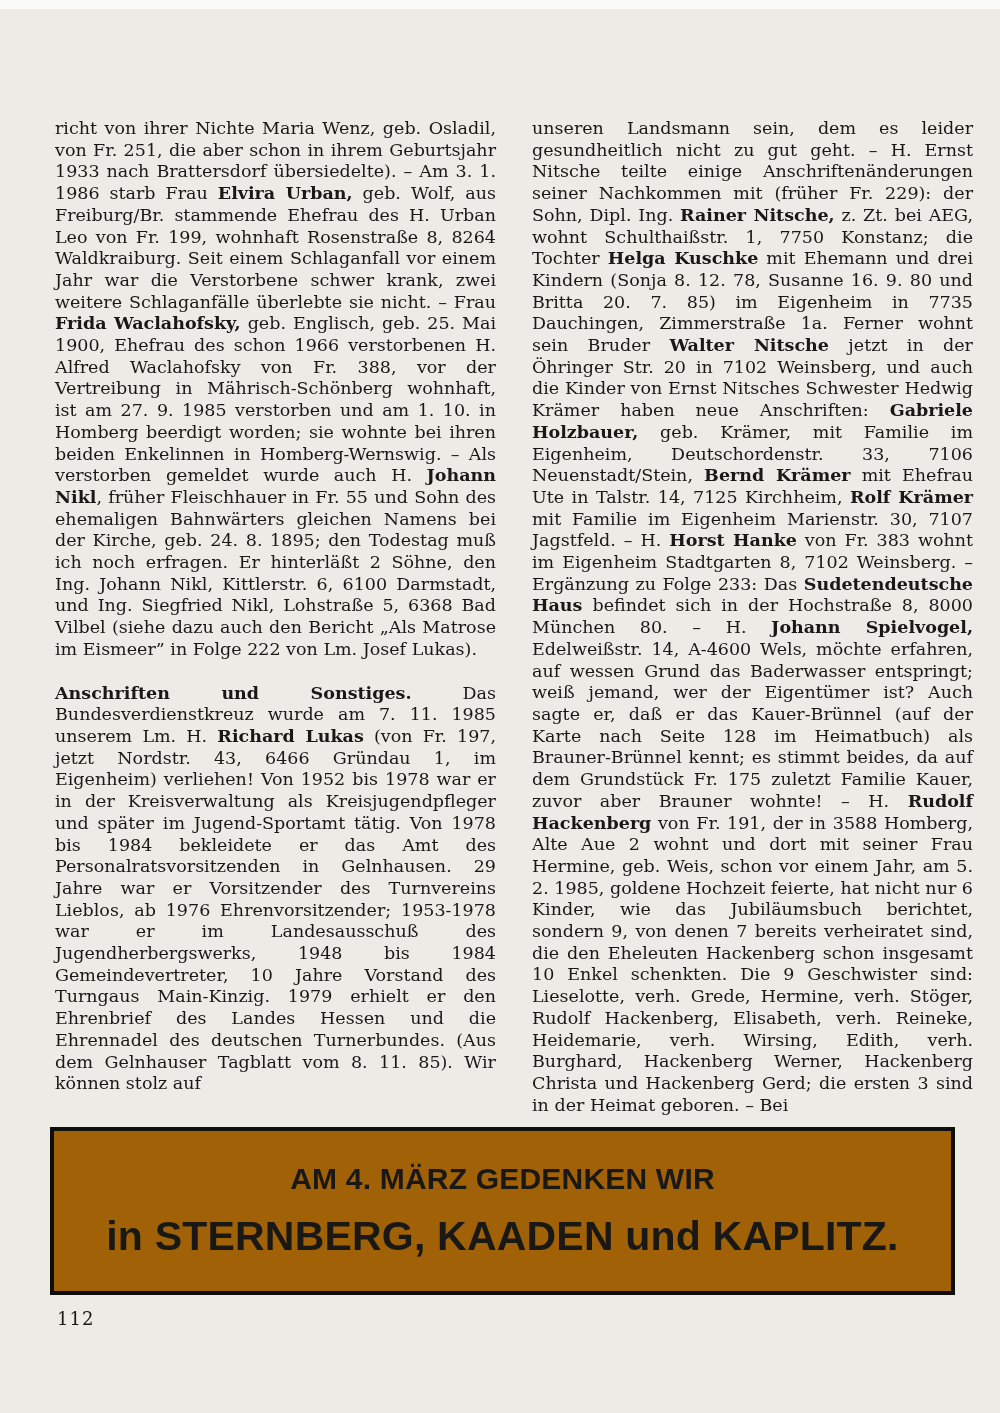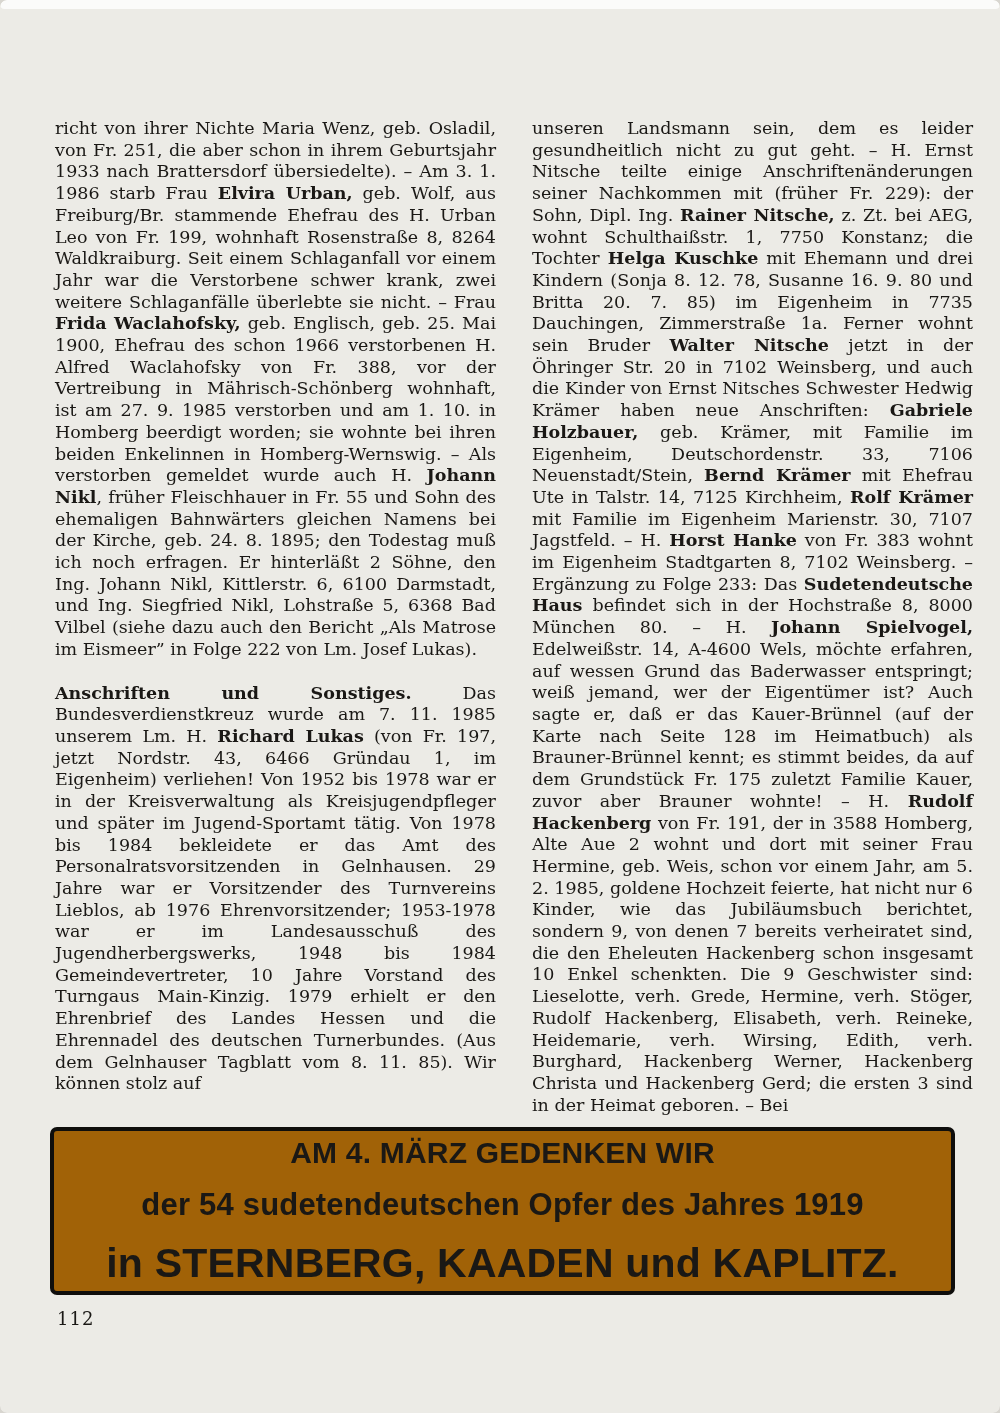--- a/index.html
+++ b/index.html
@@ -1,15 +1,15 @@
 <!DOCTYPE html>
 <html lang="de"><head>
 <meta charset="utf-8">
 <style>
-  * { margin: 0; padding: 0; box-sizing: border-box; border-radius: 7px; }
+  * { margin: 0; padding: 0; box-sizing: border-box; }
   html, body { background: #d8d6d0; }
   .page {
     position: relative;
     width: 1000px;
     height: 1413px;
     background: #ecebe6;
     color: #1a1815;
     font-family: "DejaVu Serif", "Liberation Serif", serif;
     overflow: hidden;
   }
@@ -72,18 +72,17 @@
     <p class="para"><span>richt von ihrer Nichte Maria Wenz, geb. Osladil, von Fr. 251, die aber schon in ihrem Geburtsjahr 1933 nach Brattersdorf übersiedelte). – Am 3. 1. 1986 starb Frau </span><b>Elvira Urban,</b><span> geb. Wolf, aus Freiburg/Br. stammende Ehefrau des H. Urban Leo von Fr. 199, wohnhaft Rosenstraße 8, 8264 Waldkraiburg. Seit einem Schlaganfall vor einem Jahr war die Verstorbene schwer krank, zwei weitere Schlaganfälle überlebte sie nicht. – Frau </span><b>Frida Waclahofsky,</b><span> geb. Englisch, geb. 25. Mai 1900, Ehefrau des schon 1966 verstorbenen H. Alfred Waclahofsky von Fr. 388, vor der Vertreibung in Mährisch-Schönberg wohnhaft, ist am 27. 9. 1985 verstorben und am 1. 10. in Homberg beerdigt worden; sie wohnte bei ihren beiden Enkelinnen in Homberg-Wernswig. – Als verstorben gemeldet wurde auch H. </span><b>Johann Nikl</b><span>, früher Fleischhauer in Fr. 55 und Sohn des ehemaligen Bahnwärters gleichen Namens bei der Kirche, geb. 24. 8. 1895; den Todestag muß ich noch erfragen. Er hinterläßt 2 Söhne, den Ing. Johann Nikl, Kittlerstr. 6, 6100 Darmstadt, und Ing. Siegfried Nikl, Lohstraße 5, 6368 Bad Vilbel (siehe dazu auch den Bericht „Als Matrose im Eismeer” in Folge 222 von Lm. Josef Lukas).</span></p>
     <p class="para"><b>Anschriften und Sonstiges.</b><span> Das Bundesverdienstkreuz wurde am 7. 11. 1985 unserem Lm. H. </span><b>Richard Lukas</b><span> (von Fr. 197, jetzt Nordstr. 43, 6466 Gründau 1, im Eigenheim) verliehen! Von 1952 bis 1978 war er in der Kreisverwaltung als Kreisjugendpfleger und später im Jugend-Sportamt tätig. Von 1978 bis 1984 bekleidete er das Amt des Personalratsvorsitzenden in Gelnhausen. 29 Jahre war er Vorsitzender des Turnvereins Lieblos, ab 1976 Ehrenvorsitzender; 1953-1978 war er im Landesausschuß des Jugendherbergswerks, 1948 bis 1984 Gemeindevertreter, 10 Jahre Vorstand des Turngaus Main-Kinzig. 1979 erhielt er den Ehrenbrief des Landes Hessen und die Ehrennadel des deutschen Turnerbundes. (Aus dem Gelnhauser Tagblatt vom 8. 11. 85). Wir können stolz auf</span></p>
   </div>
 
   <div class="col col-right">
     <p class="para"><span>unseren Landsmann sein, dem es leider gesundheitlich nicht zu gut geht. – H. Ernst Nitsche teilte einige Anschriftenänderungen seiner Nachkommen mit (früher Fr. 229): der Sohn, Dipl. Ing. </span><b>Rainer Nitsche,</b><span> z. Zt. bei AEG, wohnt Schulthaißstr. 1, 7750 Konstanz; die Tochter </span><b>Helga Kuschke</b><span> mit Ehemann und drei Kindern (Sonja 8. 12. 78, Susanne 16. 9. 80 und Britta 20. 7. 85) im Eigenheim in 7735 Dauchingen, Zimmerstraße 1a. Ferner wohnt sein Bruder </span><b>Walter Nitsche</b><span> jetzt in der Öhringer Str. 20 in 7102 Weinsberg, und auch die Kinder von Ernst Nitsches Schwester Hedwig Krämer haben neue Anschriften: </span><b>Gabriele Holzbauer,</b><span> geb. Krämer, mit Familie im Eigenheim, Deutschordenstr. 33, 7106 Neuenstadt/Stein, </span><b>Bernd Krämer</b><span> mit Ehefrau Ute in Talstr. 14, 7125 Kirchheim, </span><b>Rolf Krämer</b><span> mit Familie im Eigenheim Marienstr. 30, 7107 Jagstfeld. – H. </span><b>Horst Hanke</b><span> von Fr. 383 wohnt im Eigenheim Stadtgarten 8, 7102 Weinsberg. – Ergänzung zu Folge 233: Das </span><b>Sudetendeutsche Haus</b><span> befindet sich in der Hochstraße 8, 8000 München 80. – H. </span><b>Johann Spielvogel,</b><span> Edelweißstr. 14, A-4600 Wels, möchte erfahren, auf wessen Grund das Baderwasser entspringt; weiß jemand, wer der Eigentümer ist? Auch sagte er, daß er das Kauer-Brünnel (auf der Karte nach Seite 128 im Heimatbuch) als Brauner-Brünnel kennt; es stimmt beides, da auf dem Grundstück Fr. 175 zuletzt Familie Kauer, zuvor aber Brauner wohnte! – H. </span><b>Rudolf Hackenberg</b><span> von Fr. 191, der in 3588 Homberg, Alte Aue 2 wohnt und dort mit seiner Frau Hermine, geb. Weis, schon vor einem Jahr, am 5. 2. 1985, goldene Hochzeit feierte, hat nicht nur 6 Kinder, wie das Jubiläumsbuch berichtet, sondern 9, von denen 7 bereits verheiratet sind, die den Eheleuten Hackenberg schon insgesamt 10 Enkel schenkten. Die 9 Geschwister sind: Lieselotte, verh. Grede, Hermine, verh. Stöger, Rudolf Hackenberg, Elisabeth, verh. Reineke, Heidemarie, verh. Wirsing, Edith, verh. Burghard, Hackenberg Werner, Hackenberg Christa und Hackenberg Gerd; die ersten 3 sind in der Heimat geboren. – Bei</span></p>
   </div>
 
   <div class="notice">
     <div class="notice-line1">AM 4. MÄRZ GEDENKEN WIR</div>
-    <div class="notice-line2">der 54 sudetendeutschen Opfer des Jahres 1919</div>
     <div class="notice-line3">in STERNBERG, KAADEN und KAPLITZ.</div>
   </div>
 
   <div class="page-number">112</div>
 </div>
 
 </body></html>

